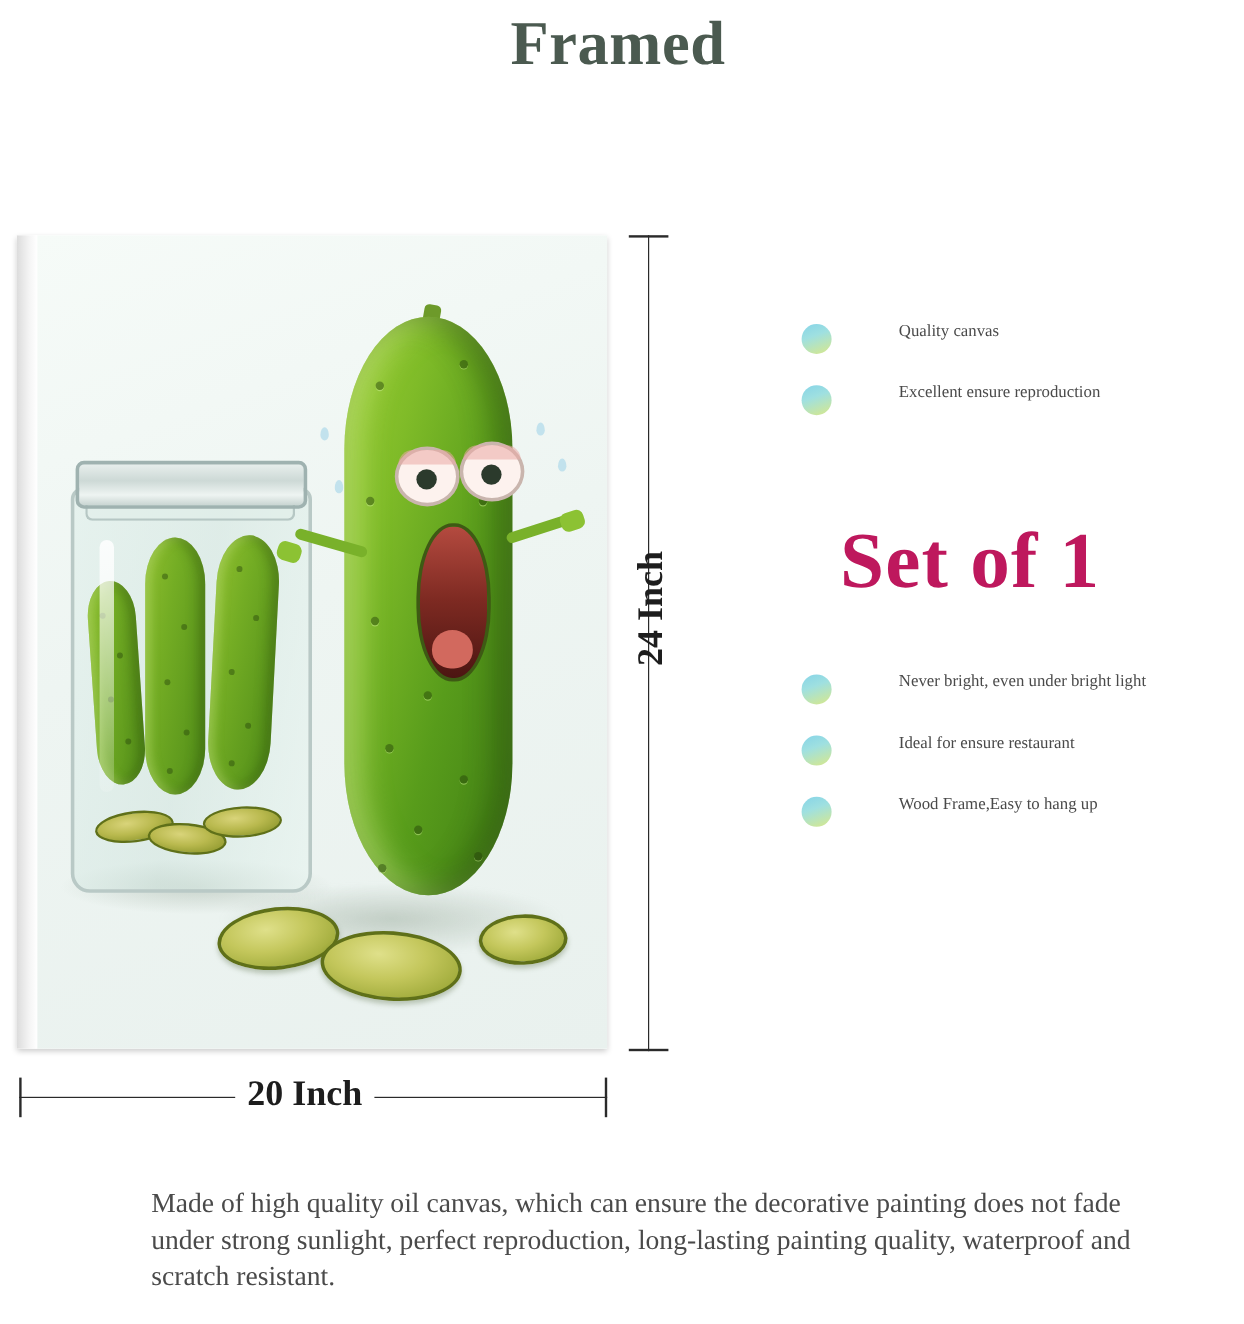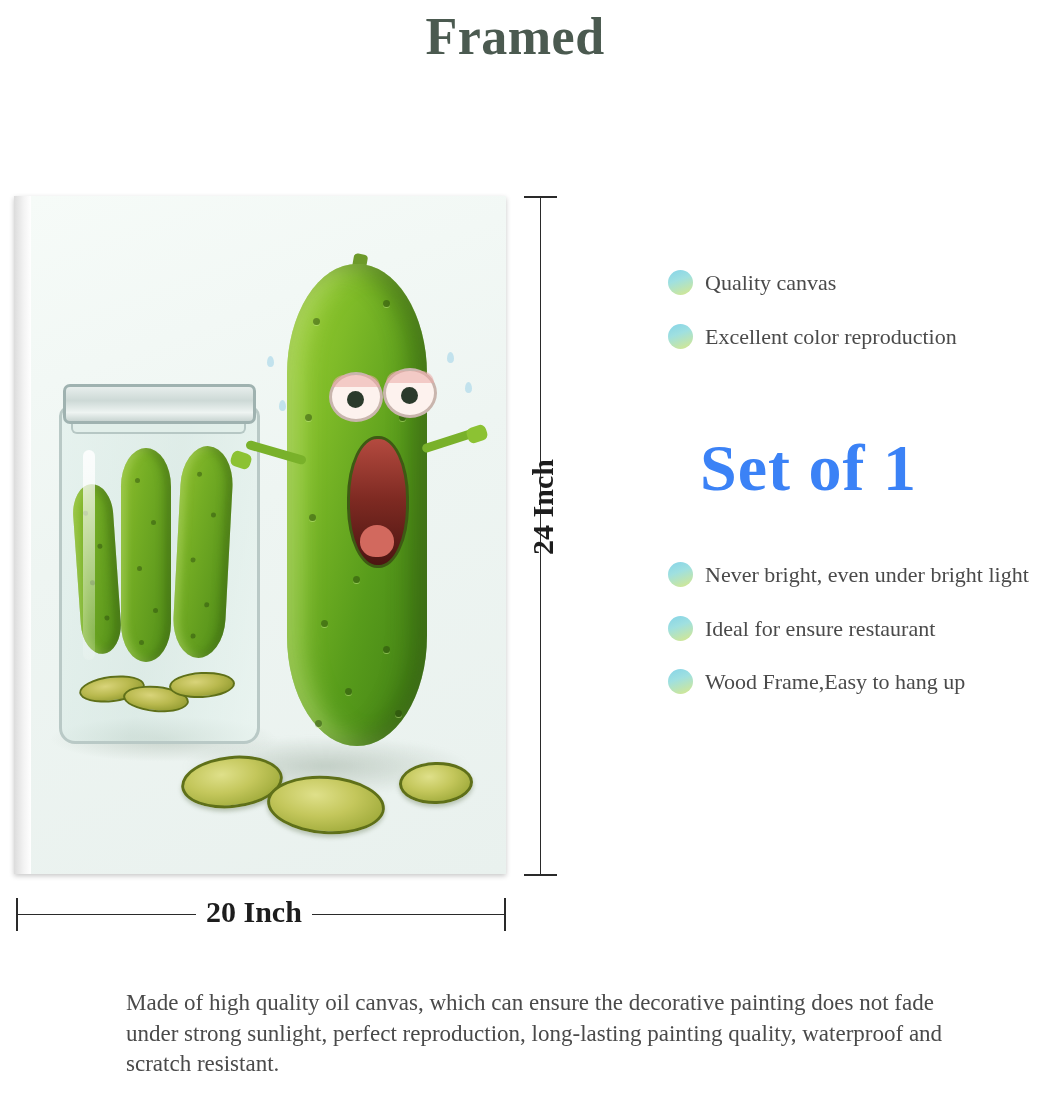--- a/index.html
+++ b/index.html
@@ -321,33 +321,34 @@
   }
   .bullet {
     flex: 0 0 auto;
     width: 25px; height: 25px;
     border-radius: 50%;
     margin-right: 12px;
     margin-top: 2px;
     background: linear-gradient(160deg, #86d4e8 0%, #9fe0e0 40%, #d8e88a 100%);
   }
   .feature-text {
-    font-size: 22px;
+    font-size: 14px;
     line-height: 1.35;
     color: #4a4a4a;
     font-family: "Liberation Serif", serif;
+    margin-left: 44px;
   }
 
   .set-of {
     position: absolute;
     left: 700px;
     top: 430px;
     font-size: 66px;
     font-weight: 700;
-    color: #3b82f6;
+    color: #be185d;
     font-family: "Liberation Serif", serif;
     letter-spacing: 1px;
   }
 
   .features-lower {
     position: absolute;
     left: 668px;
     top: 560px;
     width: 372px;
   }
@@ -472,21 +473,21 @@
 <div class="dim-h-cap-r"></div>
 <div class="dim-h-label">20 Inch</div>
 
 <div class="features">
   <div class="feature">
     <span class="bullet"></span>
     <span class="feature-text">Quality canvas</span>
   </div>
   <div class="feature">
     <span class="bullet"></span>
-    <span class="feature-text">Excellent color reproduction</span>
+    <span class="feature-text">Excellent ensure reproduction</span>
   </div>
 </div>
 
 <div class="set-of">Set of 1</div>
 
 <div class="features-lower">
   <div class="feature">
     <span class="bullet"></span>
     <span class="feature-text">Never bright, even under bright light</span>
   </div>

